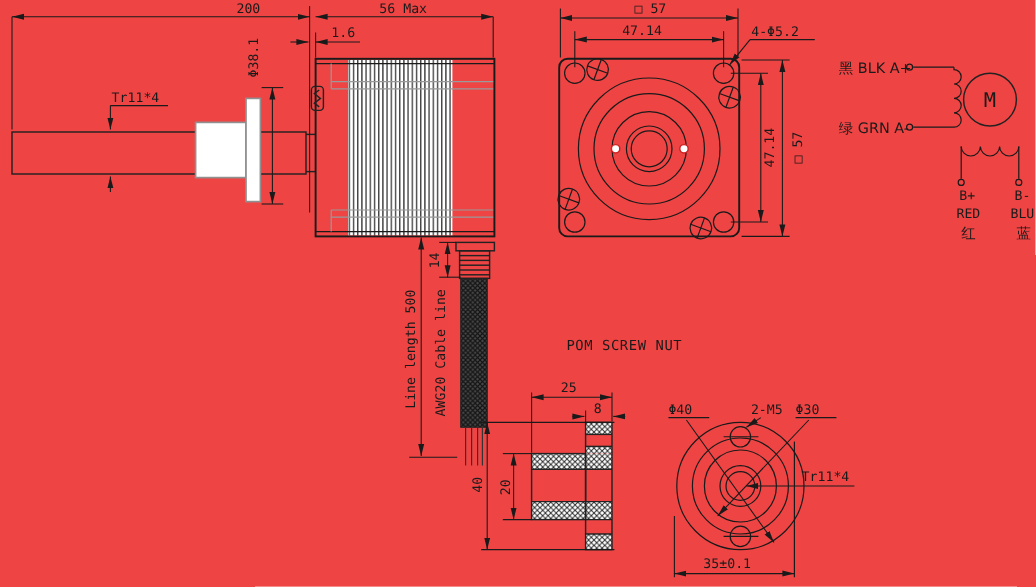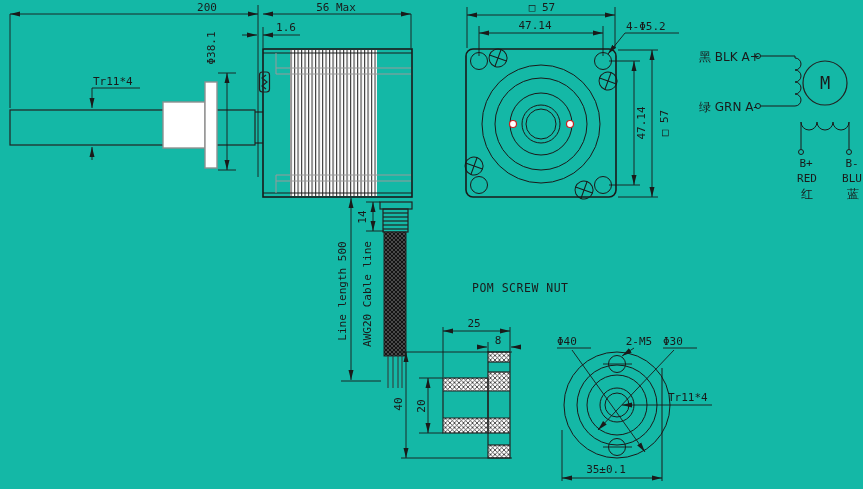--- a/index.html
+++ b/index.html
@@ -1,16 +1,16 @@
 <!DOCTYPE html>
 <html><head>
 <meta charset="utf-8">
 <style>
   html,body{margin:0;padding:0;background:#ffffff;}
-  .canvas{position:relative;width:863px;height:489px;background:#14b8a6;overflow:hidden;
+  .canvas{position:relative;width:863px;height:489px;background:#ef4444;overflow:hidden;
           font-family:"DejaVu Sans Mono","Liberation Mono",monospace;}
   svg{display:block}
   text{fill:#1a1a1a;font-family:"DejaVu Sans Mono","Liberation Mono",monospace;}
   .t11{font-size:11px;}
   .t12{font-size:11.5px;letter-spacing:.5px;}
   .cn{font-size:12px;font-family:"DejaVu Sans","Liberation Sans",sans-serif;}
   .mono-m{font-size:17px;}
   .thin{stroke:#1a1a1a;stroke-width:1;fill:none;}
   .thick{stroke:#1a1a1a;stroke-width:1.6;fill:none;}
   .mid{stroke:#222;stroke-width:1.2;fill:none;}

